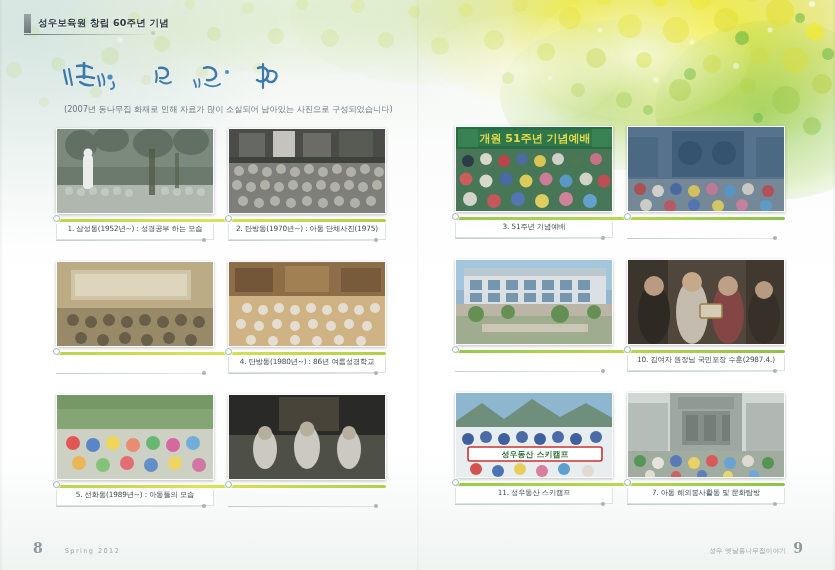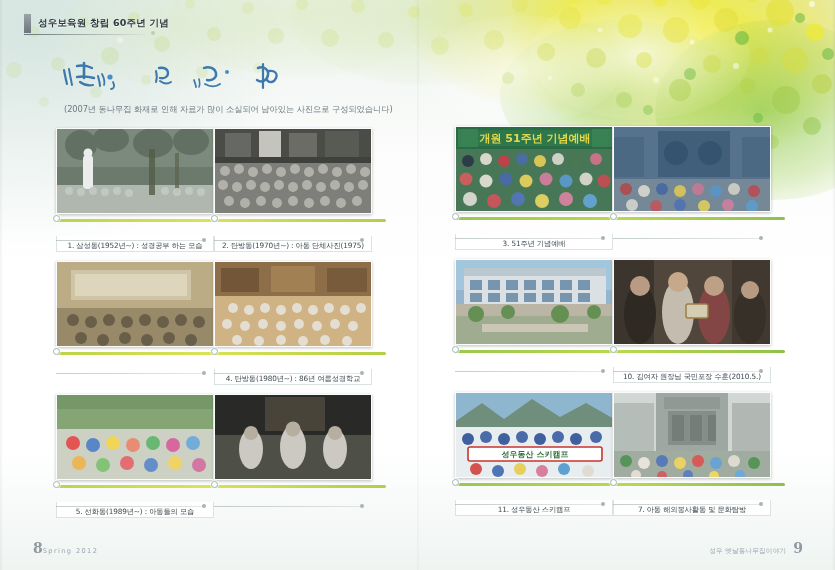--- a/index.html
+++ b/index.html
@@ -85,21 +85,21 @@
     position:absolute; left:64px; top:104px; z-index:5;
     font-size:8.3px; color:#6d7a80; letter-spacing:-0.1px; white-space:nowrap;
   }
 
   
   .gallery { position:absolute; z-index:4; }
   #gallery-left  { left:56px;  top:128px; width:330px; }
   #gallery-right { left:455px; top:126px; width:330px; }
 
   .photo-row { position:relative; height:133px; }
-  .photo-pair { display:flex; }
+  .photo-pair { display:flex; gap:14px; }
 
   .photo-cell { width:158px; position:relative; }
 
   .photo-frame {
     width:158px; height:86px;
     border:1px solid rgba(255,255,255,0.9);
     box-shadow:0 1px 3px rgba(0,0,0,0.25);
     overflow:hidden; position:relative;
     background:#cbd3d6;
   }
@@ -109,25 +109,25 @@
   .timeline {
     position:absolute; left:0; top:91px; width:100%; height:3px;
     background:linear-gradient(90deg,#bcd34a 0%, #d9e356 45%, #b3ce45 100%);
     border-radius:2px;
   }
   #gallery-right .timeline {
     background:linear-gradient(90deg,#9ac84c 0%, #b9d84e 50%, #8ec14a 100%);
   }
 
   .cap-box {
-    position:absolute; top:108px; width:158px; height:16px;
+    position:absolute; top:96px; width:158px; height:16px;
     background:rgba(255,255,255,0.86);
     border:1px solid #dbe3e0;
     border-top:none;
-    display:flex; align-items:flex-end; justify-content:center;
+    display:flex; align-items:flex-start; justify-content:center;
   }
   .cap-text {
     font-size:7.3px; color:#3c4a50; letter-spacing:-0.15px;
     white-space:nowrap; overflow:hidden;
   }
   .node {
     position:absolute; top:87px; left:-3px;
     width:7px; height:7px; border-radius:50%;
     background:#ffffff; border:1.5px solid #9db8ad;
     box-shadow:0 0 0 1px rgba(255,255,255,0.6);
@@ -144,21 +144,21 @@
 
   
   .footer { position:absolute; bottom:14px; z-index:5; display:flex; align-items:baseline; }
   #footer-left  { left:33px; }
   #footer-right { right:32px; }
   .folio {
     font-size:14px; font-weight:bold; color:#8e9aa0;
     font-family:"DejaVu Serif","Liberation Serif",serif;
   }
   .folio-label {
-    font-size:6.6px; color:#9aa6ac; letter-spacing:1.4px; margin-left:0;
+    font-size:6.6px; color:#9aa6ac; letter-spacing:1.4px; margin-left:22px;
   }
   .folio-label-ko {
     font-size:6.6px; color:#9aa6ac; letter-spacing:0.2px; margin-right:7px;
   }
 </style>
 </head>
 <body>
 
 <div id="spread">
 
@@ -710,21 +710,21 @@
                 <circle cx="100" cy="26" r="10" fill="#cfae92"></circle>
                 <ellipse cx="136" cy="56" rx="16" ry="28" fill="#39322a"></ellipse>
                 <circle cx="136" cy="30" r="9" fill="#c7a88d"></circle>
               </g>
               <rect x="72" y="44" width="22" height="14" rx="2" fill="#e8dfc4" stroke="#a8894c" stroke-width="1.5"></rect>
               <rect width="158" height="86" fill="#2b231c" opacity=".1"></rect>
             </svg>
           </div>
           <div class="node"></div>
           <div class="cap-box">
-            <span class="cap-text">10. 김여자 원장님 국민포장 수훈(2010.5.)</span>
+            <span class="cap-text">10. 김여자 원장님 국민포장 수훈(2987.4.)</span>
           </div>
           <div class="tail-line"></div>
           <div class="tail-dot"></div>
         </div>
       </div>
     </div>
 
     <div class="photo-row">
       <div class="timeline"></div>
       <div class="photo-pair">

